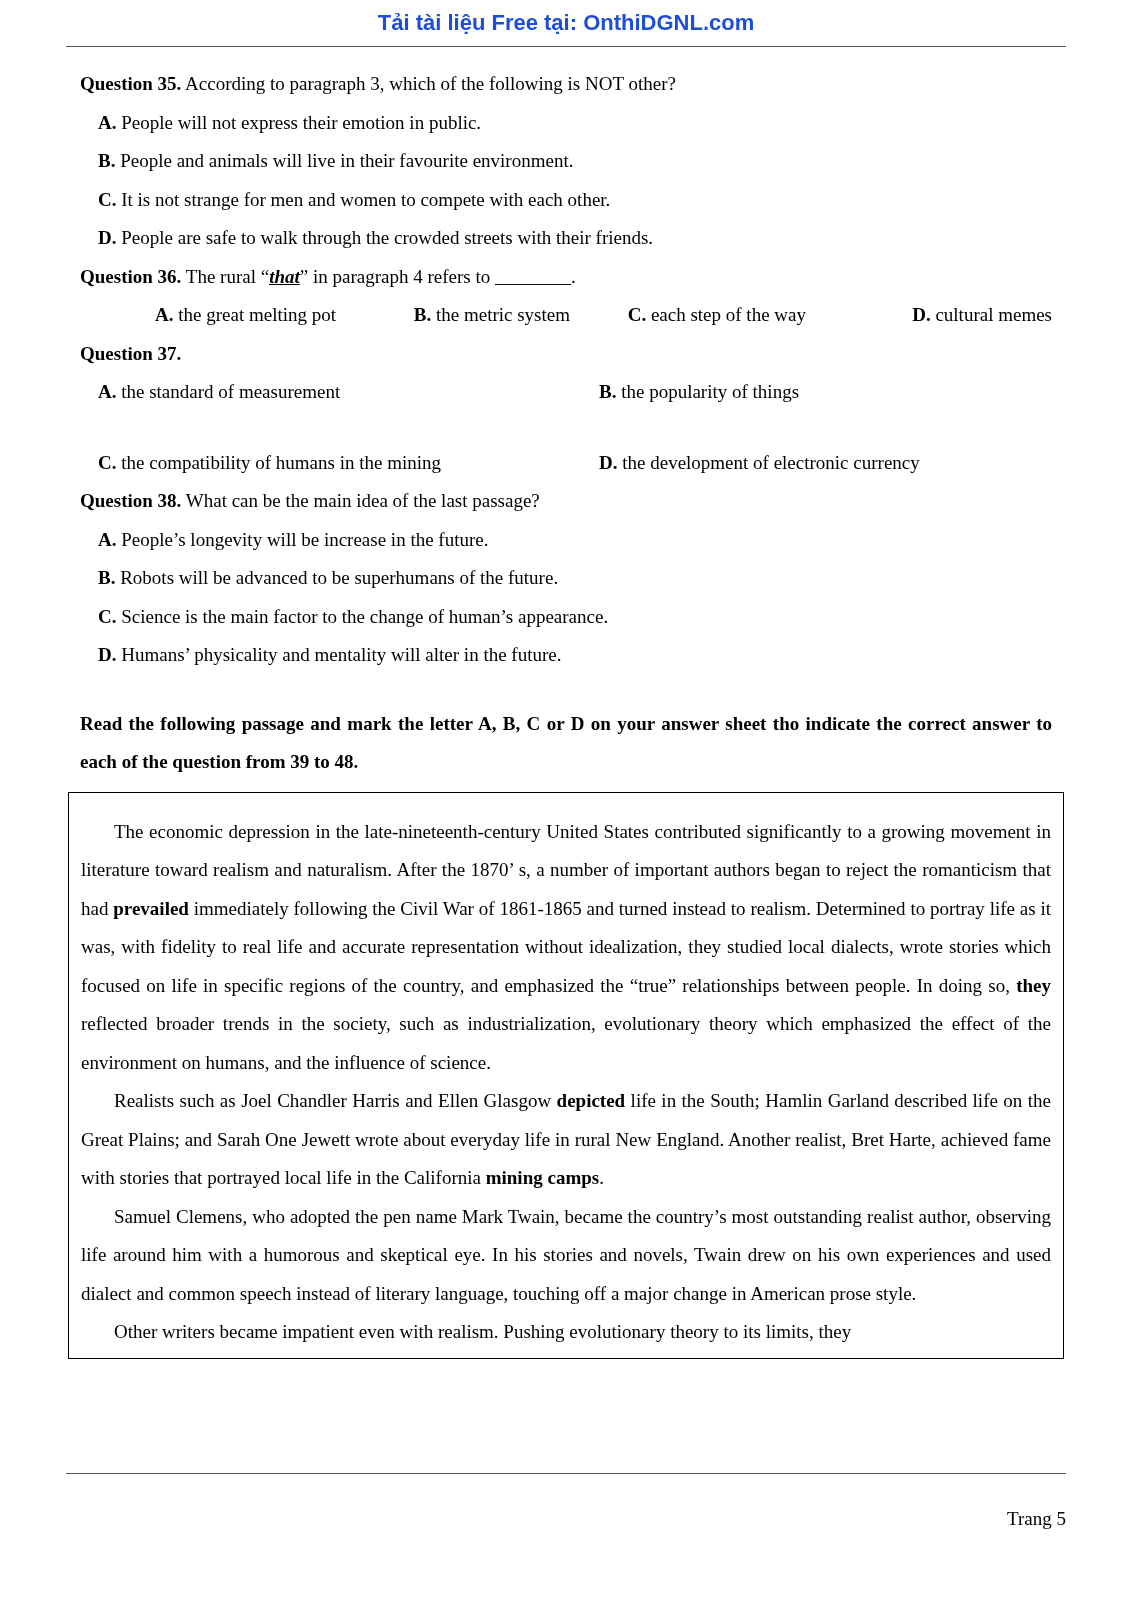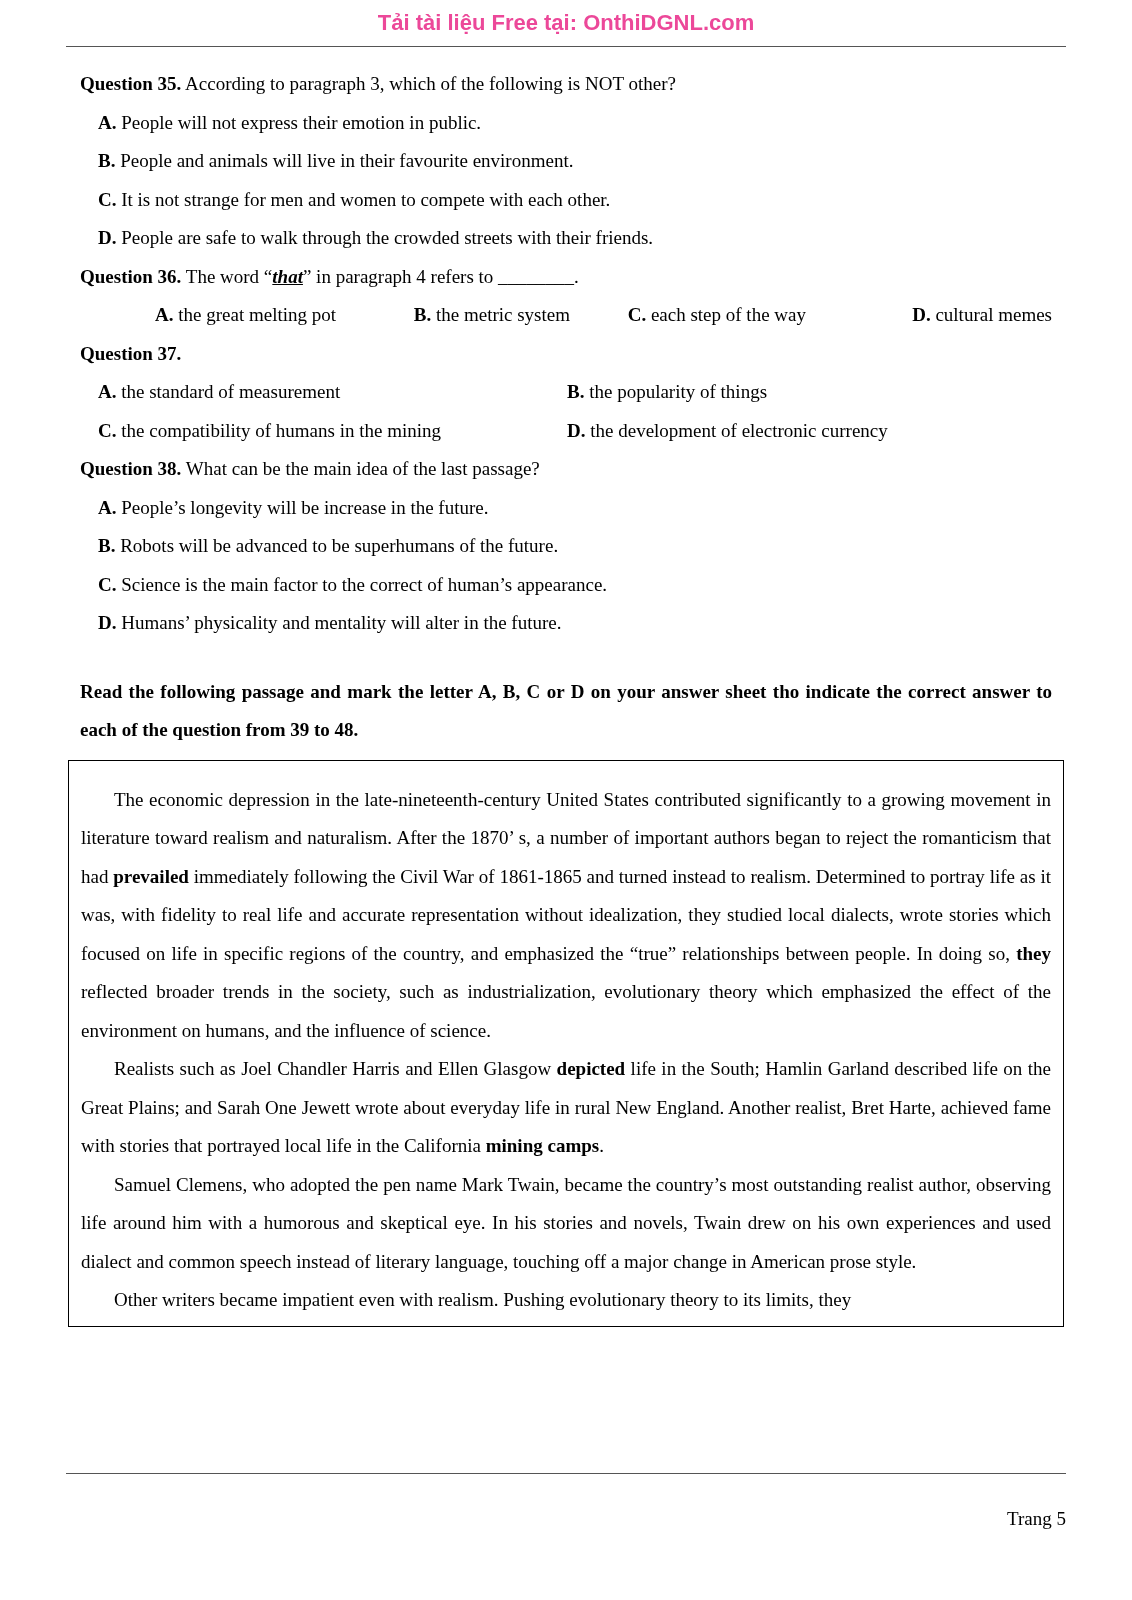--- a/index.html
+++ b/index.html
@@ -11,37 +11,38 @@
     font-size: 19px;
   }
   .page {
     width: 1132px; height: 1600px;
     padding: 6px 66px 0;
     display: flex; flex-direction: column;
     overflow: hidden; position: relative;
   }
   .banner {
     text-align: center; font-weight: bold; font-size: 22px;
-    color: #ec4899; padding-top: 4px;
+    color: #1d4ed8; padding-top: 4px;
     font-family: "Liberation Sans", sans-serif;
   }
   .rule { border: none; border-top: 1px solid #555; margin: 10px 0 0; width: 100%; }
   .content { padding: 18px 14px 0; }
   p { margin: 0; line-height: 38.5px; }
   .bold { font-weight: bold; }
   .underline { text-decoration: underline; font-style: italic; }
   .option-row { padding-left: 18px; }
   .options-inline {
     display: grid; grid-template-columns: 238px 234px 236px auto;
     padding-left: 18px;
   }
   .options-inline p { line-height: 38.5px; text-align: right; }
   .options-grid {
     display: grid; grid-template-columns: 469px auto;
     padding-left: 18px;
+    gap: 32px;
   }
   .instruction {
     font-weight: bold; text-align: justify; margin-top: 30px;
   }
   .passage-box {
     border: 1px solid #000;
     margin: 10px -12px 0;
     padding: 20px 12px 6px;
   }
   .passage-para { text-align: justify; text-indent: 33px; }
@@ -79,21 +80,21 @@
       </p>
       <p class="option-row">
         <span class="bold">D.</span>
         <span>People are safe to walk through the crowded streets with their friends.</span>
       </p>
     </section>
 
     <section>
       <p class="q-stem">
         <span class="bold">Question 36.</span>
-        <span>The word “</span><span class="bold underline">that</span><span>” in paragraph 4 refers to  ________.</span>
+        <span>The rural “</span><span class="bold underline">that</span><span>” in paragraph 4 refers to  ________.</span>
       </p>
       <div class="options-inline">
         <p>
           <span class="bold">A.</span>
           <span>the great melting pot</span>
         </p>
         <p>
           <span class="bold">B.</span>
           <span>the metric system</span>
         </p>
@@ -138,21 +139,21 @@
       <p class="option-row">
         <span class="bold">A.</span>
         <span>People’s longevity will be increase in the future.</span>
       </p>
       <p class="option-row">
         <span class="bold">B.</span>
         <span>Robots will be advanced to be superhumans of the future.</span>
       </p>
       <p class="option-row">
         <span class="bold">C.</span>
-        <span>Science is the main factor to the correct of human’s appearance.</span>
+        <span>Science is the main factor to the change of human’s appearance.</span>
       </p>
       <p class="option-row">
         <span class="bold">D.</span>
         <span>Humans’ physicality and mentality will alter in the future.</span>
       </p>
     </section>
 
     <p class="instruction">Read the following passage and mark the letter A, B, C or D on your answer sheet tho indicate the correct answer to each of the question from 39 to 48.</p>
 
     <div class="passage-box">

